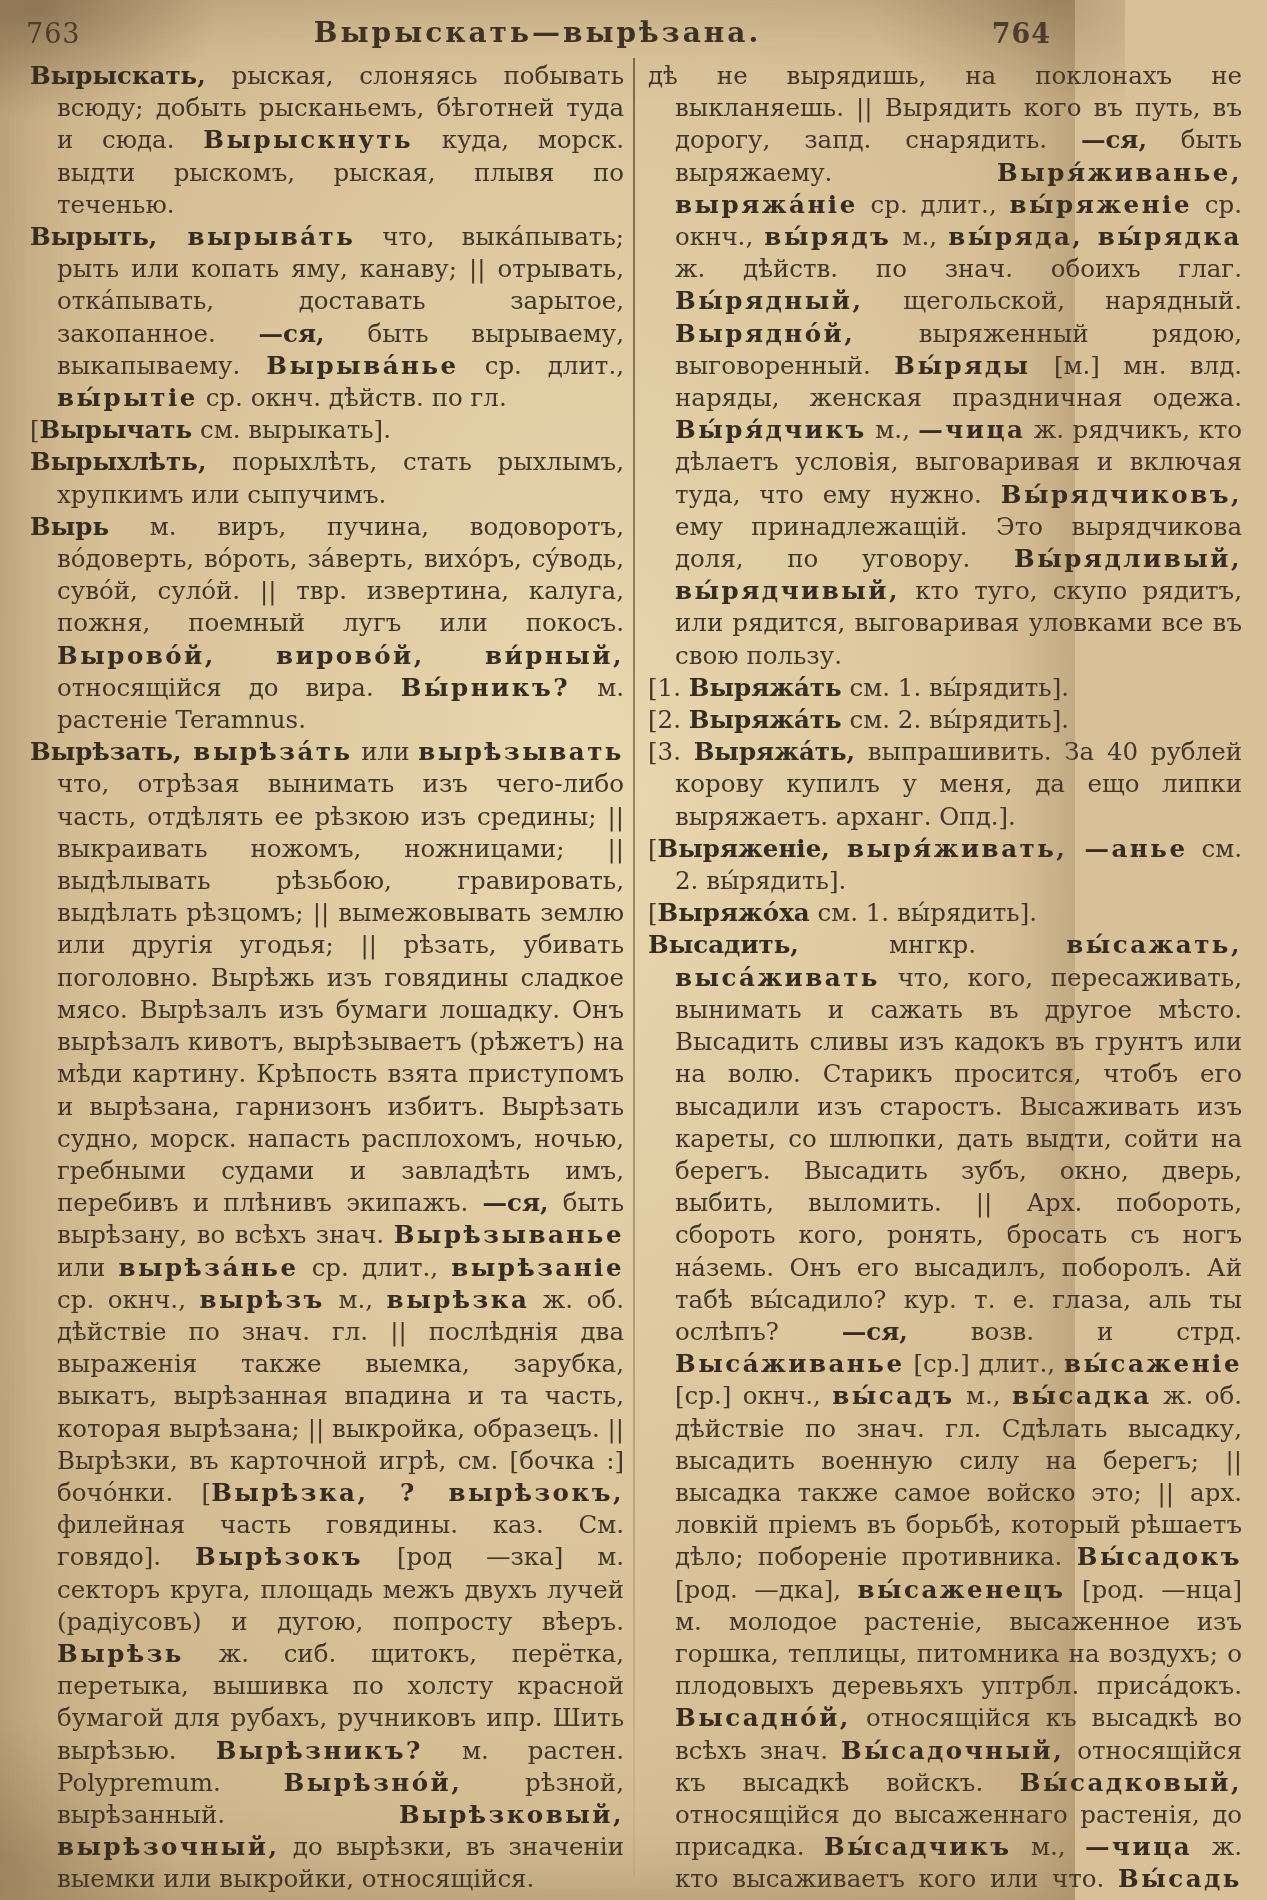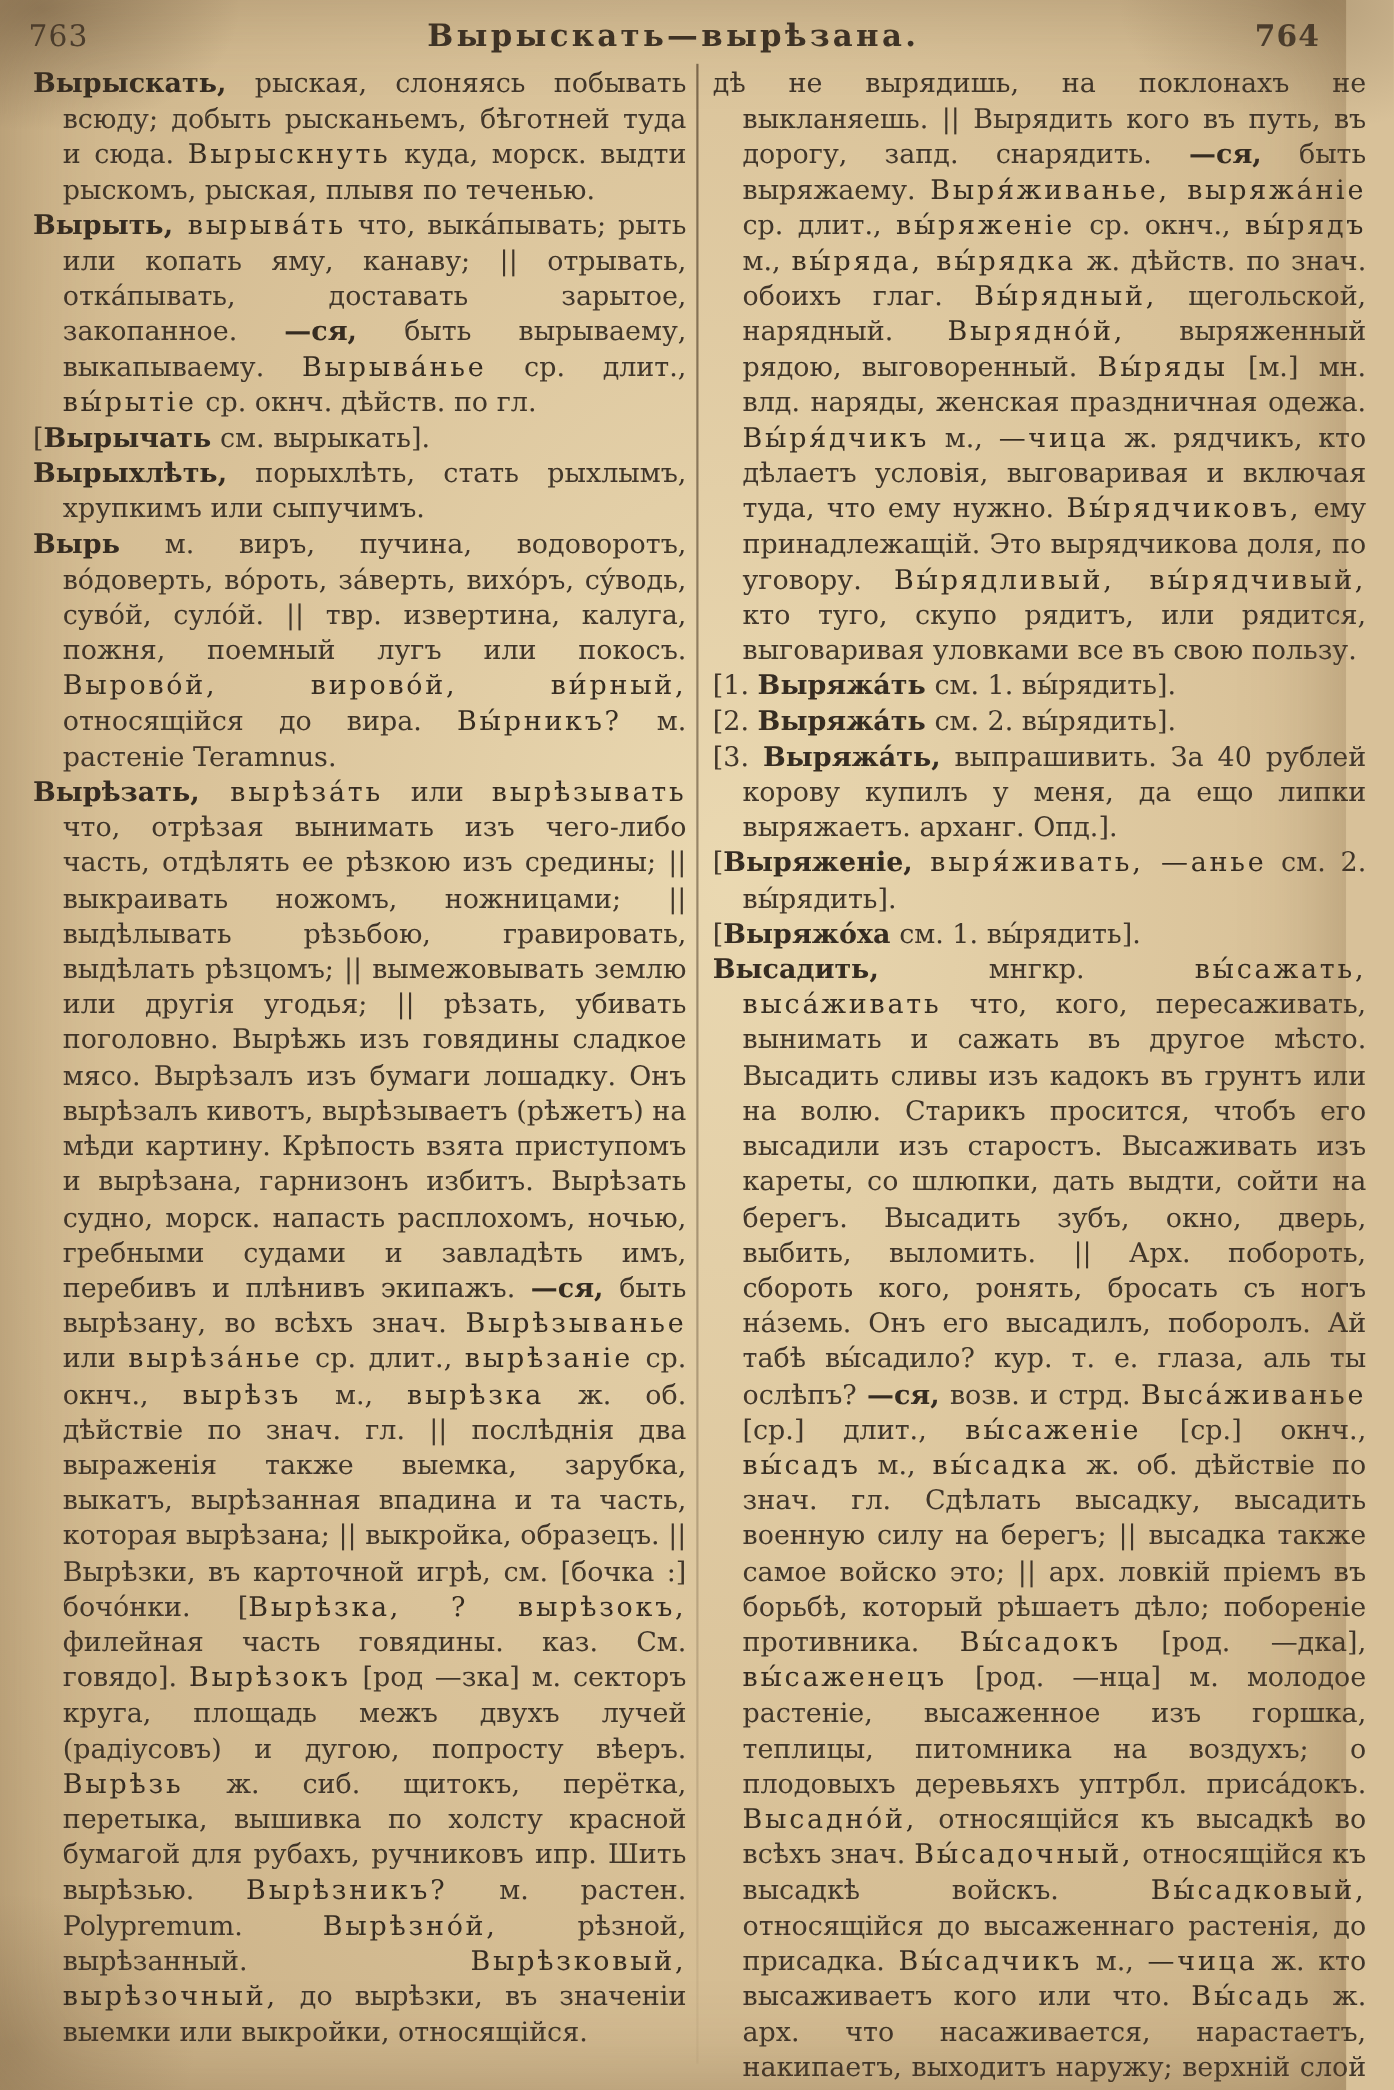--- a/index.html
+++ b/index.html
@@ -2,26 +2,25 @@
 <html><head>
 <meta charset="utf-8">
 <style>
   html,body{margin:0;padding:0;}
   body{
     width:1267px;height:1900px;overflow:hidden;
     font-family:"DejaVu Serif", serif;
     background:#d8c199;
   }
   .page{
-    position:relative;width:1212px;height:1900px;
+    position:relative;width:1075px;height:1900px;
     background:
       radial-gradient(ellipse at 54% 42%, rgba(236,219,180,.9) 0%, rgba(219,196,154,.55) 52%, rgba(186,158,113,.55) 100%),
       #d8c199;
     color:#41362a;
-    padding-left:12px;
   }
   .corner-smudge-tl{position:absolute;left:-40px;top:-40px;width:260px;height:160px;
     background:radial-gradient(ellipse at 30% 30%, rgba(70,50,30,.38) 0%, rgba(70,50,30,0) 70%);pointer-events:none;}
   .corner-smudge-bl{position:absolute;left:-60px;bottom:-20px;width:240px;height:200px;
     background:radial-gradient(ellipse at 30% 70%, rgba(80,58,34,.22) 0%, rgba(80,58,34,0) 70%);pointer-events:none;}
   .corner-smudge-tr{position:absolute;right:-50px;top:-50px;width:260px;height:170px;
     background:radial-gradient(ellipse at 70% 30%, rgba(80,58,34,.25) 0%, rgba(80,58,34,0) 70%);pointer-events:none;}
   .edge-shade{position:absolute;inset:0;box-shadow:inset 0 0 90px rgba(92,66,38,.35);pointer-events:none;}
 
   .header{position:absolute;top:16px;left:0;width:100%;height:40px;}
@@ -35,21 +34,21 @@
 
   .cols{position:absolute;top:60px;left:30px;width:1212px;display:flex;gap:24px;}
   .col{width:594px;text-align:justify;font-size:24.5px;line-height:1.315;
        color:#41362a;hyphens:none;}
   .divider{position:absolute;top:58px;bottom:24px;left:633px;width:1.5px;
     background:linear-gradient(to bottom, rgba(74,56,36,.65) 0%, rgba(74,56,36,.5) 45%, rgba(74,56,36,.18) 85%, rgba(74,56,36,.05) 100%);}
 
   p.entry{margin:0;padding-left:27px;text-indent:-27px;}
   .seg-n{}
   .seg-b{font-weight:bold;color:#362c21;}
-  .seg-bs{font-weight:normal;letter-spacing:2.5px;color:#362c21;}
+  .seg-bs{font-weight:bold;letter-spacing:2.5px;color:#362c21;}
   .seg-i{}
 </style>
 </head>
 <body>
 
 <div class="page">
   <div class="corner-smudge-tl"></div>
   <div class="corner-smudge-tr"></div>
   <div class="corner-smudge-bl"></div>
 

